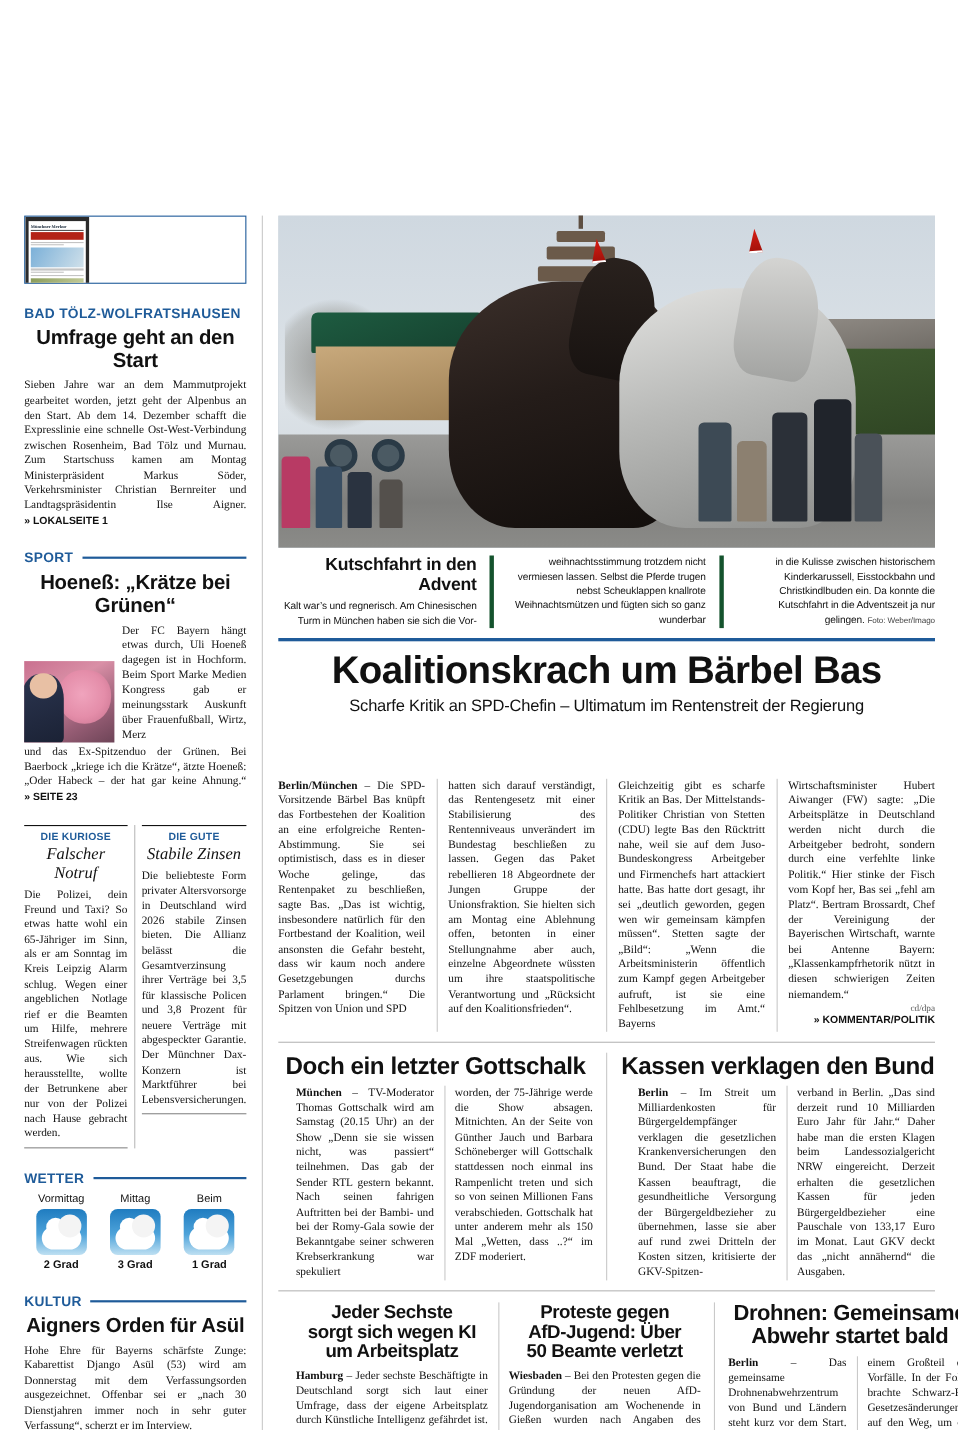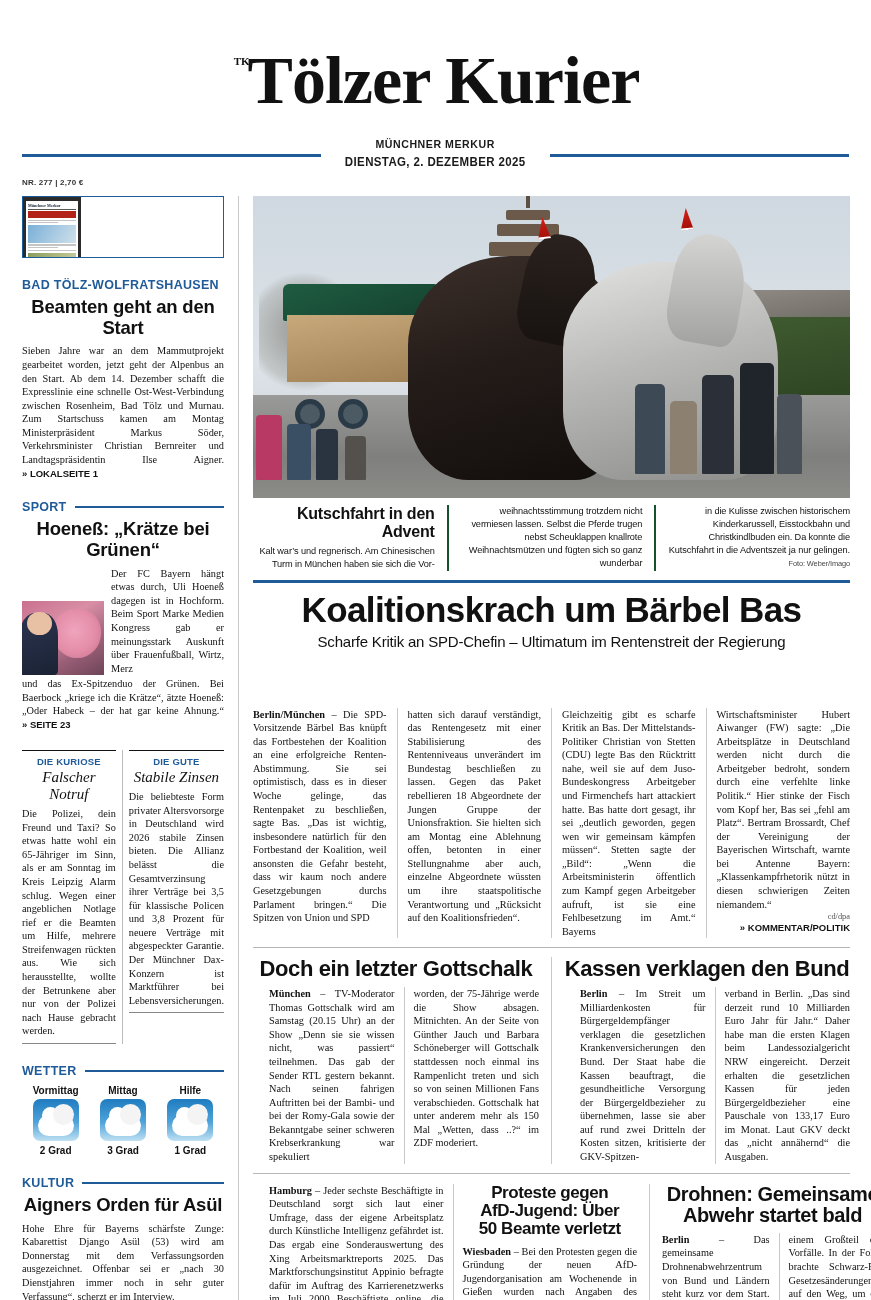--- a/index.html
+++ b/index.html
@@ -225,21 +225,21 @@
     font-size: 15px;
     text-align: center;
     margin: 2px 0 4px 0;
   }
   .mini-rule-bot { height: 1px; background: #888; margin-top: 5px; }
 
   .weather-row { display: flex; justify-content: space-around; margin-top: 7px; }
   .w-cell { text-align: center; width: 64px; }
   .w-when {
     font-family: "Liberation Sans", sans-serif;
-    font-weight: 700; font-size: 10px; margin-bottom: 3px;
+    font-weight: 400; font-size: 10px; margin-bottom: 3px;
   }
   .w-icon {
     width: 46px; height: 42px; margin: 0 auto;
     border-radius: 7px;
     background: linear-gradient(180deg,#1f7cc0 0%, #4ea3da 55%, #bfe0f2 100%);
     position: relative; overflow: hidden;
   }
   .w-cloud {
     position: absolute; left: 5px; bottom: 5px;
     width: 36px; height: 21px;
@@ -330,21 +330,21 @@
   .santa.b { left: 71.5%; top: 4%; transform: rotate(-4deg); }
   .hp-people { position:absolute; right: 8%; top: 52%; width: 28%; height: 40%; }
   .pr { position:absolute; bottom:0; background: #2b2f36; border-radius: 5px 5px 1px 1px; }
   .hp-crowd-l { position:absolute; left: 0; bottom: 6%; width: 22%; height: 30%; }
   .pl { position:absolute; bottom:0; border-radius:4px 4px 1px 1px; }
 
   .cap-block {
     display: flex; margin-top: 7px; gap: 0;
   }
   .cap-col { flex: 1; padding-right: 12px; text-align: right; }
-  .cap-col + .cap-col { border-left: 2px solid #14532d; padding-left: 12px; }
+  .cap-col + .cap-col { border-left: 4px solid #14532d; padding-left: 12px; }
   .cap-col:last-child { padding-right: 0; }
   .cap-head {
     font-family: "Liberation Sans", sans-serif;
     font-weight: 700; font-size: 16px;
     letter-spacing: -0.2px; margin-bottom: 4px;
   }
   .cap-text {
     font-family: "Liberation Sans", sans-serif;
     font-size: 9.2px; line-height: 1.42;
     letter-spacing: -0.1px;
@@ -404,32 +404,20 @@
   .lr-sub { display: flex; }
   .lr-sub > div { flex: 1; padding-right: 9px; }
   .lr-sub > div + div { border-left: 1px solid #c9c9c9; padding-left: 9px; }
   .lr-sub > div:last-child { padding-right: 0; }
 </style>
 </head>
 <body>
 
 <div class="page">
 
-  <div class="masthead">
-    <div class="masthead-title"><span class="masthead-sup">TK</span><span>Tölzer Kurier</span></div>
-    <div class="masthead-rules">
-      <div class="mh-rule"></div>
-      <div class="mh-center">
-        <div class="mh-paper">MÜNCHNER MERKUR</div>
-        <div class="mh-date">DIENSTAG, 2. DEZEMBER 2025</div>
-      </div>
-      <div class="mh-rule"></div>
-    </div>
-    <div class="mh-issue">NR. 277 | 2,70 €</div>
-  </div>
 
   <div class="content">
 
     <div class="col-left">
 
       <div class="promo">
         <div class="promo-thumb">
           <div class="promo-paper">
             <div class="pp-title">Münchner Merkur</div>
             <div class="pp-red"></div>
@@ -456,21 +444,21 @@
             <div>Kalt Infos hier:</div>
           </div>
           <div class="promo-url">merkur.de/urlaubsservice</div>
         </div>
       </div>
 
       <div class="rubric">
         <div class="rubric-label">BAD TÖLZ-WOLFRATSHAUSEN</div>
         <div class="rubric-rule"></div>
       </div>
-      <div class="lc-head">Beamten geht an den Start</div>
+      <div class="lc-head">Umfrage geht an den Start</div>
       <div class="body-text"><span>Sieben Jahre war an dem Mammutprojekt gearbeitet worden, jetzt geht der Alpenbus an den Start. Ab dem 14. Dezember schafft die Expresslinie eine schnelle Ost-West-Verbindung zwischen Rosenheim, Bad Tölz und Murnau. Zum Startschuss kamen am Montag Ministerpräsident Markus Söder, Verkehrsminister Christian Bernreiter und Landtagspräsidentin Ilse Aigner.</span> <span class="ref">» LOKALSEITE 1</span></div>
 
       <div class="rubric">
         <div class="rubric-label">SPORT</div>
         <div class="rubric-rule"></div>
       </div>
       <div class="lc-head">Hoeneß: „Krätze bei Grünen“</div>
       <div class="sport-wrap">
         <div class="sport-photo">
           <div class="sp-face"></div>
@@ -511,21 +499,21 @@
           <div class="w-temp">2 Grad</div>
         </div>
         <div class="w-cell">
           <div class="w-when">Mittag</div>
           <div class="w-icon">
               <div class="w-cloud"></div>
             </div>
           <div class="w-temp">3 Grad</div>
         </div>
         <div class="w-cell">
-          <div class="w-when">Hilfe</div>
+          <div class="w-when">Beim</div>
           <div class="w-icon">
               <div class="w-cloud"></div>
             </div>
           <div class="w-temp">1 Grad</div>
         </div>
       </div>
 
       <div class="rubric">
         <div class="rubric-label">KULTUR</div>
         <div class="rubric-rule"></div>
@@ -643,20 +631,23 @@
           </div>
         </div>
       </div>
 
       <div class="thin-rule"></div>
 
       <div class="lower">
         <div class="lower-left">
           <div class="cols2">
             <div>
+              <div class="sec-head sm" style="white-space:pre-line;">Jeder Sechste
+sorgt sich wegen KI
+um Arbeitsplatz</div>
               <div class="body-text"><span class="dateline">Hamburg</span><span> – Jeder sechste Beschäftigte in Deutschland sorgt sich laut einer Umfrage, dass der eigene Arbeitsplatz durch Künstliche Intelligenz gefährdet ist. Das ergab eine Sonderauswertung des Xing Arbeitsmarktreports 2025. Das Marktforschungsinstitut Appinio befragte dafür im Auftrag des Karrierenetzwerks im Juli 2000 Beschäftigte online, die Umfrage ist den Angaben nach repräsentativ. 16 Prozent der Befragten haben demnach persönlich die Sorge, dass Künstliche Intelligenz den eigenen Arbeitsplatz wegnimmt – etwas mehr als 2024 (14 Prozent). 29 Prozent glauben, dass KI viele menschliche Arbeitskräfte überflüssig macht.</span></div>
             </div>
             <div>
               <div class="sec-head sm" style="white-space:pre-line;">Proteste gegen
 AfD-Jugend: Über
 50 Beamte verletzt</div>
               <div class="body-text"><span class="dateline">Wiesbaden</span><span> – Bei den Protesten gegen die Gründung der neuen AfD-Jugendorganisation am Wochenende in Gießen wurden nach Angaben des hessischen Innenministers Roman Poseck mehr als 50 Polizisten verletzt. Darunter seien keine schweren Verletzungen gewesen, sagte der CDU-Politiker zwei Tage nach dem Großeinsatz. Es habe Handbrüche, Schläge, Tritte und Böllerwürfe gegen Polizisten gegeben. „Dieses Wochenende in Gießen hinterlässt einen faden Beigeschmack“, betonte Poseck. Dem Minister zufolge gab es insgesamt drei Festnahmen, fast 200 Identitätsfeststellungen und eine Vielzahl an Durchsuchungen.</span> </div>
             </div>
           </div>
         </div>

